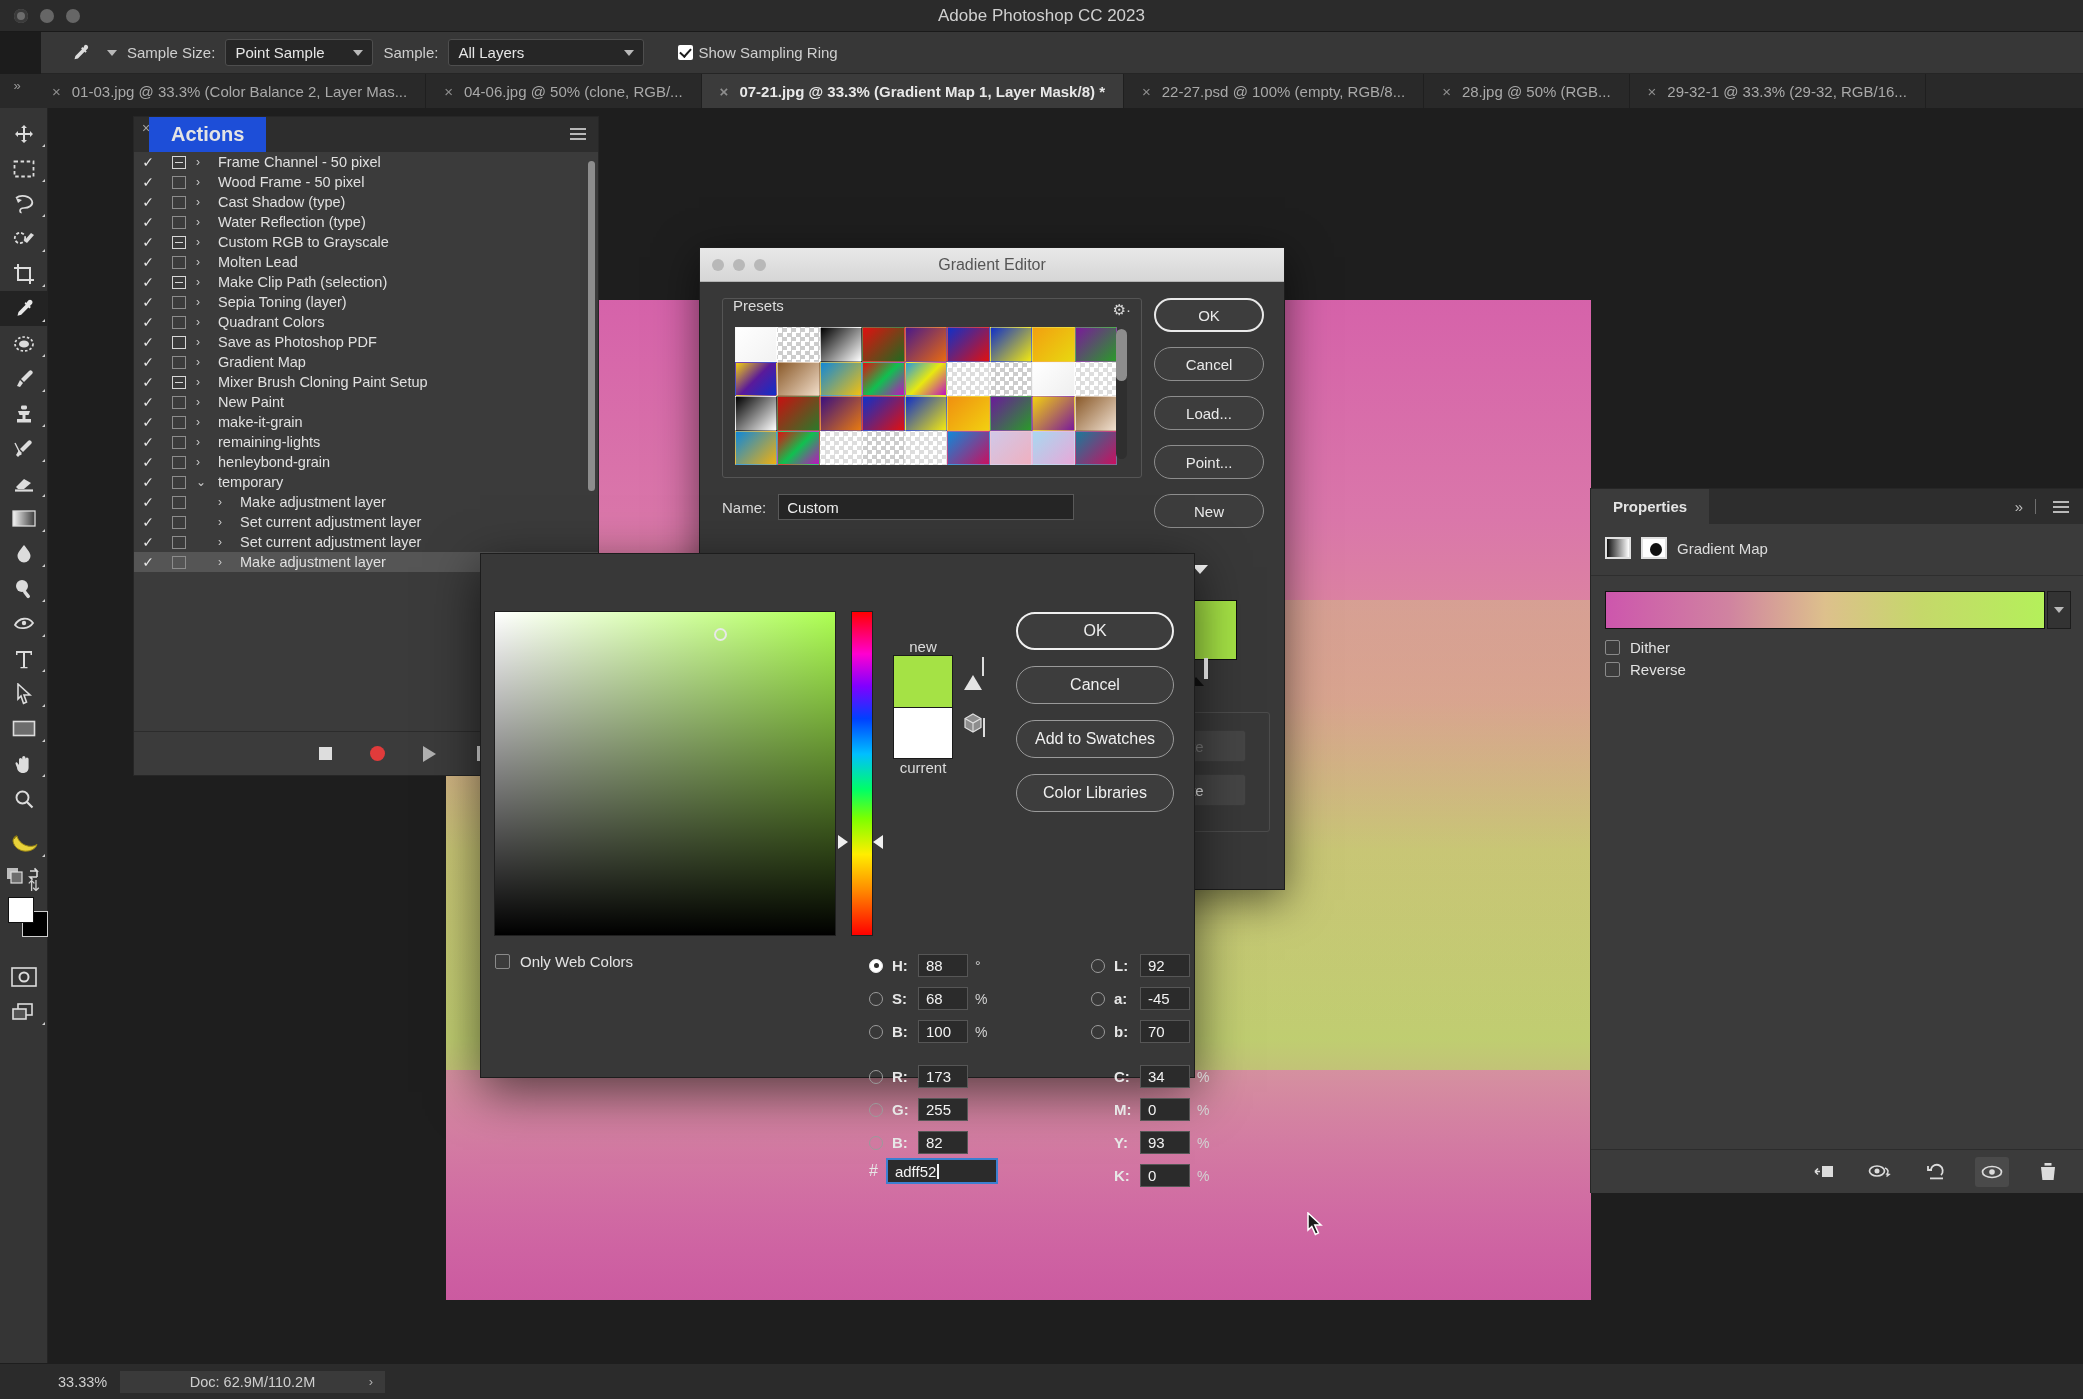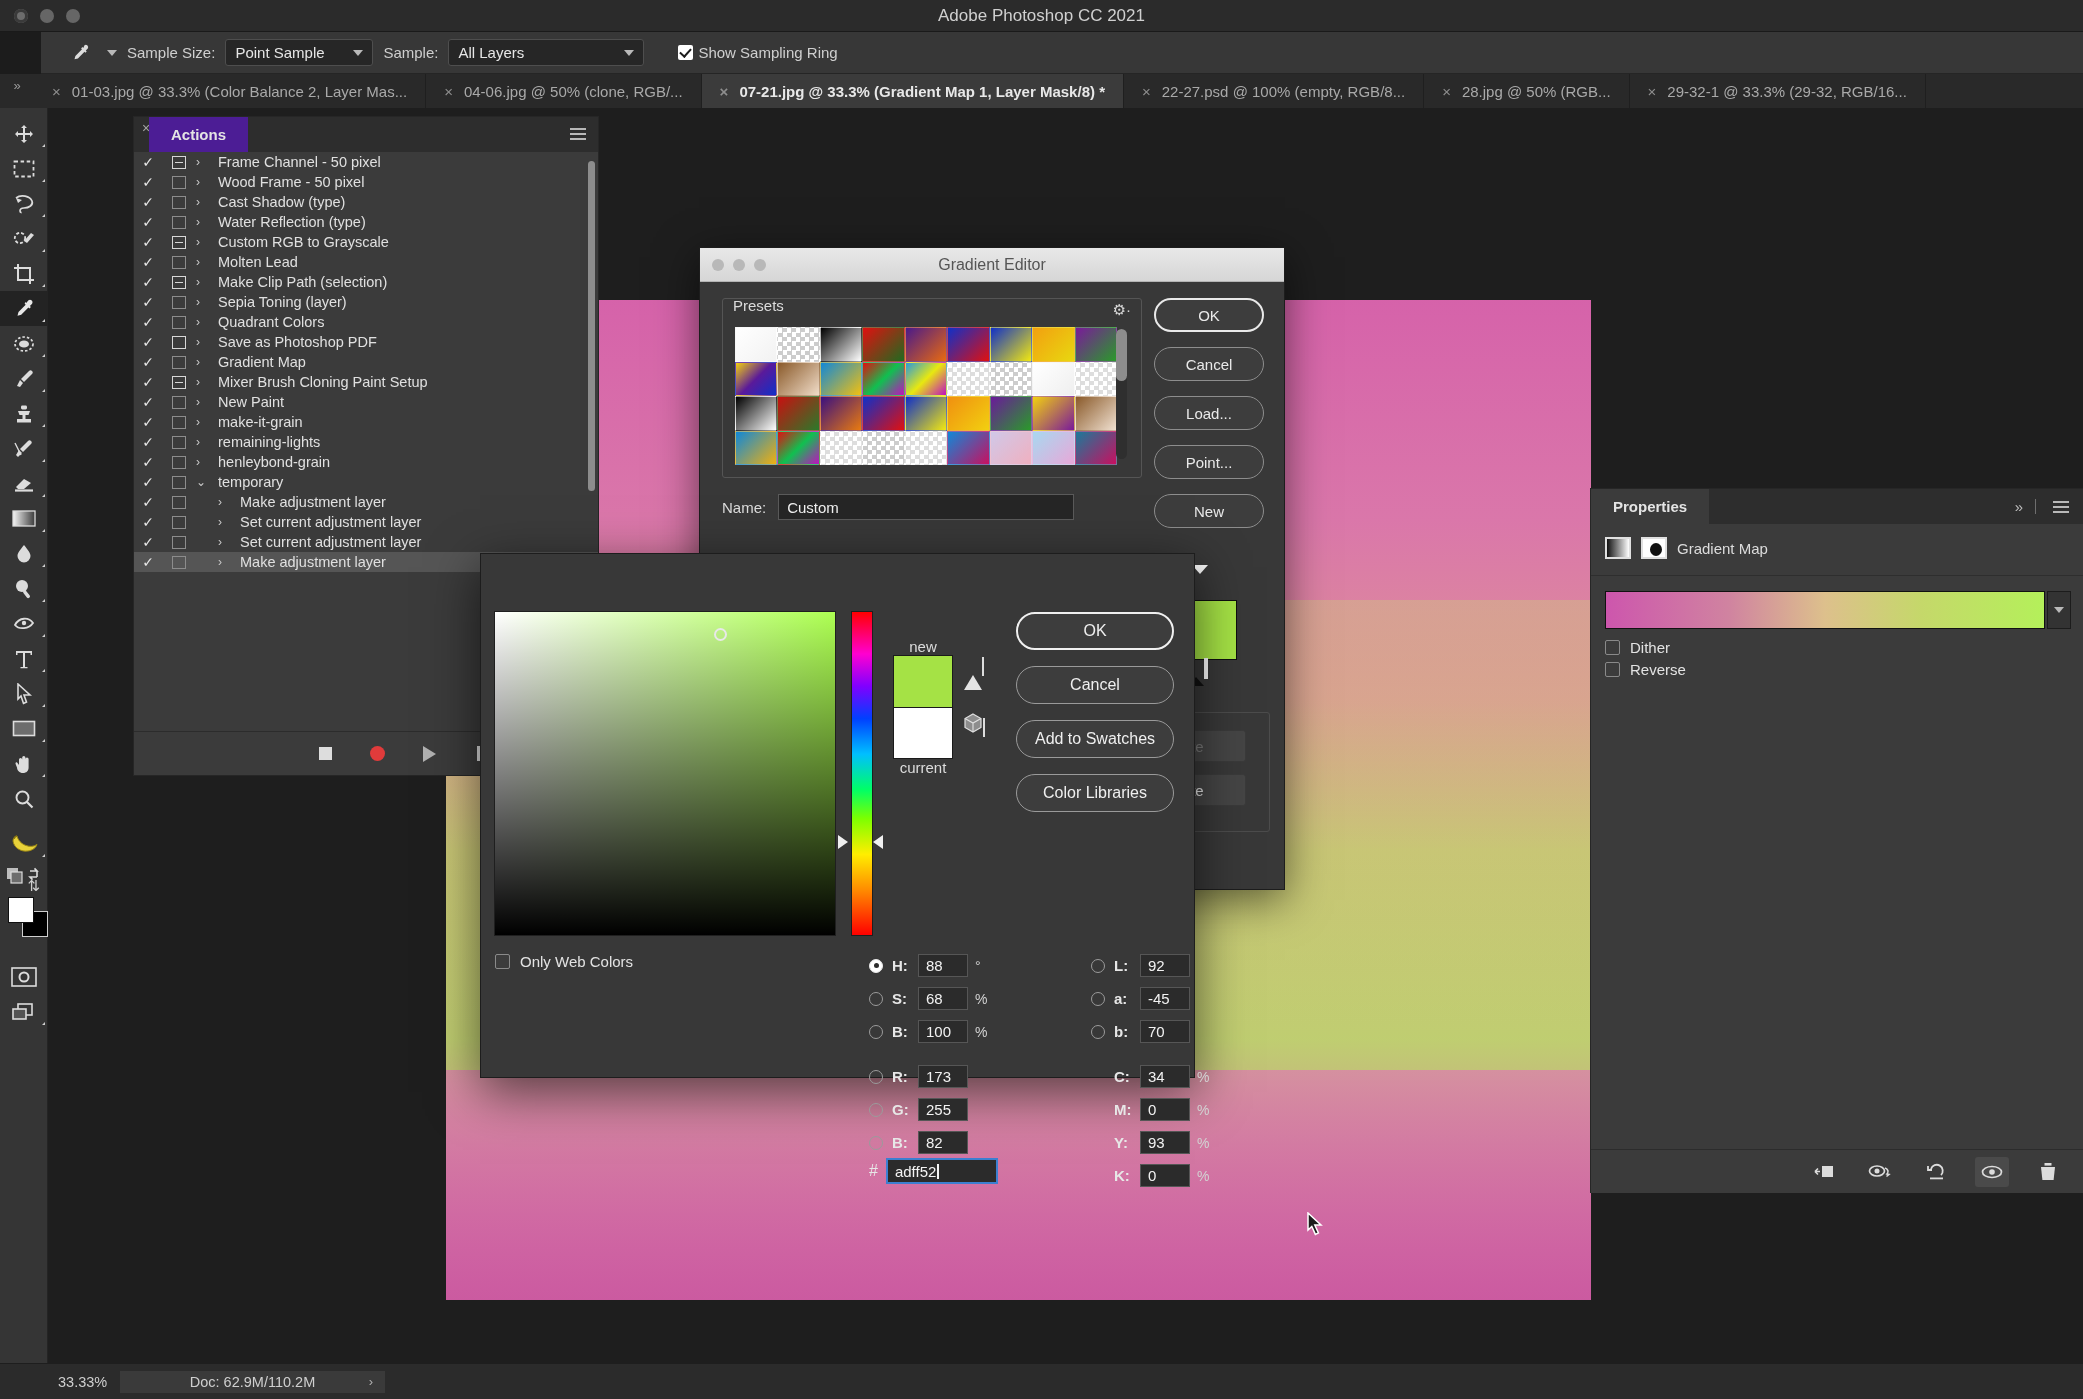--- a/index.html
+++ b/index.html
@@ -92,21 +92,21 @@
     background:linear-gradient(180deg, rgba(205,215,120,.35), rgba(200,205,115,.12)); }
   #photo .water{ position:absolute; left:0; right:0; bottom:0; height:230px;
     background:linear-gradient(180deg, rgba(219,128,173,.75), rgba(203,90,160,.98)); }
 
   
   #actions{ position:absolute; left:133px; top:116px; width:466px; height:660px;
     background:#3b3b3b; border:1px solid #262626; }
   #actions .close-x{ position:absolute; left:8px; top:3px; font-size:14px; color:#a5a5a5; }
   #actions .tabstrip{ height:35px; background:#2d2d2d; position:relative; }
   #actions .ptab{ position:absolute; left:15px; top:0; height:35px; padding:16px 22px;
-    background:#4c1d95; display:flex; align-items:center; font-size:15px;
+    background:#1d4ed8; display:flex; align-items:center; font-size:20px;
     color:#e4e4e4; font-weight:bold; }
   #actions .pmenu{ position:absolute; right:12px; top:11px; width:16px; }
   #actions .pmenu i{ display:block; height:2px; background:#b8b8b8; margin-bottom:3px; }
   #actions .list{ position:absolute; left:0; right:0; top:35px; bottom:44px; overflow:hidden; }
   .arow{ height:20px; display:flex; align-items:center; font-size:14.5px; color:#e0e0e0; }
   .arow.sel{ background:#555; }
   .a-check{ width:28px; text-align:center; color:#e8e8e8; font-size:14px; }
   .a-box{ width:34px; display:flex; justify-content:center; }
   .a-box .bx{ width:14px; height:13px; border:1px solid #8c8c8c; }
   .a-box .bx.minus{ border-color:#d7d7d7; position:relative; }
@@ -275,21 +275,21 @@
 </style>
 </head>
 <body>
 
 <div id="titlebar">
   <div class="tl-dots">
     <span class="tl-dot d1"></span>
     <span class="tl-dot"></span>
     <span class="tl-dot"></span>
   </div>
-  <div class="app-title">Adobe Photoshop CC 2021</div>
+  <div class="app-title">Adobe Photoshop CC 2023</div>
 </div>
 
 <div id="optionsbar">
   <div class="tool-chip">
     <svg width="20" height="20" viewBox="0 0 20 20">
         <path d="M14.5 2.2a2.4 2.4 0 013.3 3.3l-2 2 .9.9-1.3 1.3-.9-.9-6.6 6.6-3.4.9.9-3.4 6.6-6.6-.9-.9L12.4 4l.9.9 1.2-2.7z" fill="#dcdcdc"></path>
       </svg>
   </div>
   <span class="chevdn"></span>
   <span class="ob-label">Sample Size:</span>

